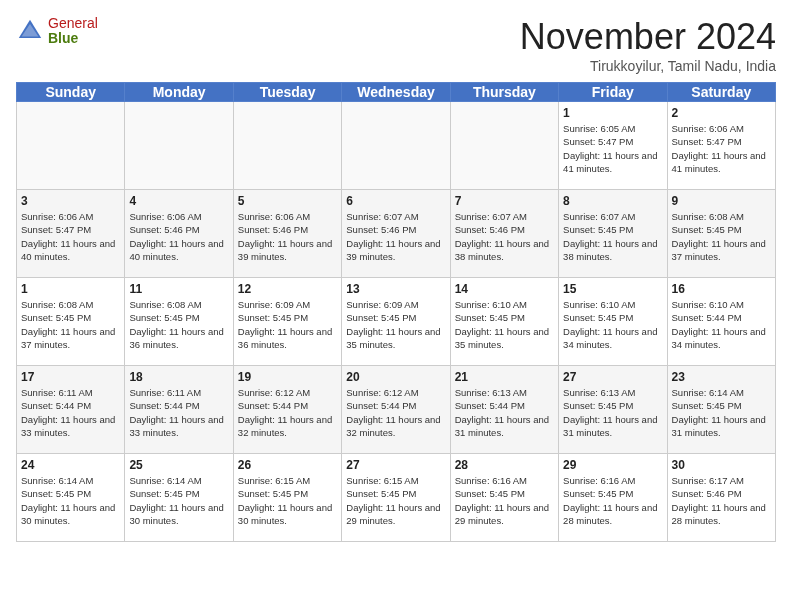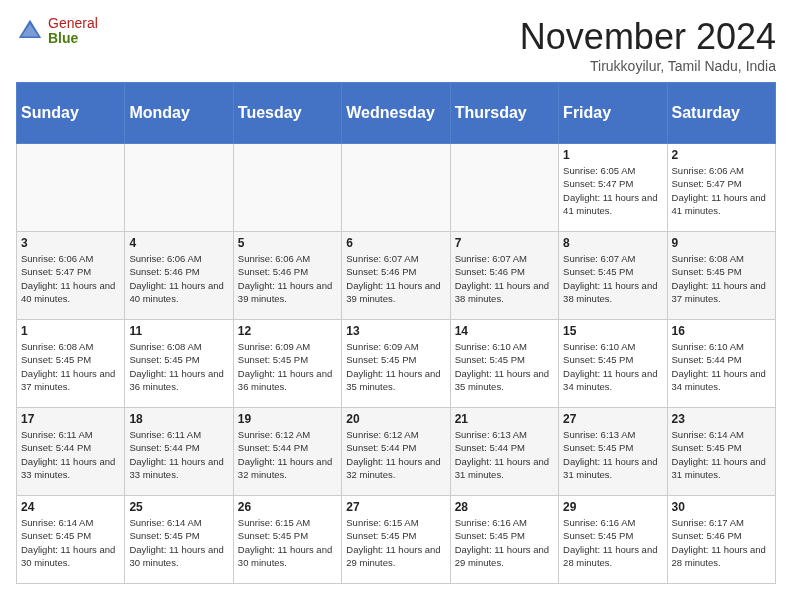--- a/index.html
+++ b/index.html
@@ -54,24 +54,24 @@
       color: #555;
     }
     table {
       width: 100%;
       border-collapse: collapse;
       table-layout: fixed;
     }
     thead tr th {
       background-color: #4472c4;
       color: #fff;
-      font-size: 16px;
+      font-size: 14px;
       font-weight: bold;
-      padding: 21px 4px;
-      text-align: left;
+      padding: 1px 4px;
+      text-align: center;
       border: 1px solid #5580cc;
     }
     tbody tr td {
       vertical-align: top;
       border: 1px solid #ccc;
       padding: 4px;
       font-size: 10px;
       color: #333;
       height: 88px;
       background: #fff;

